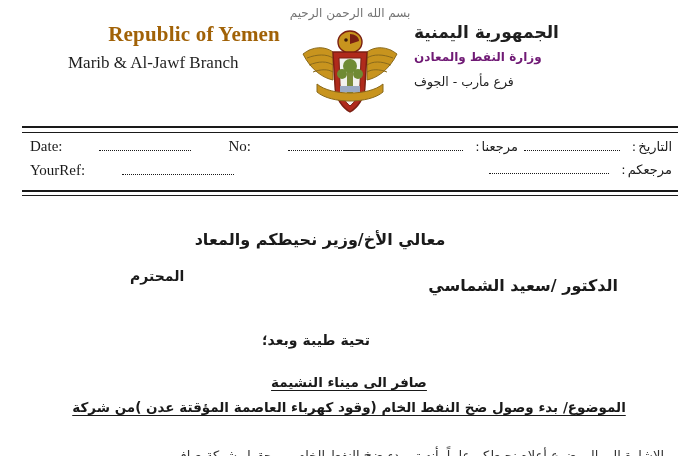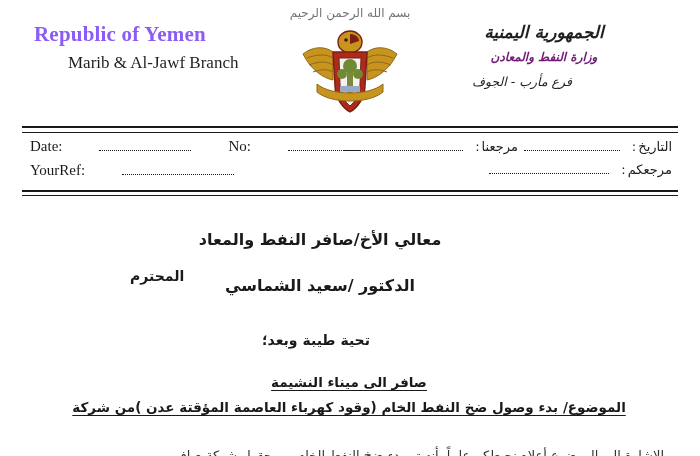--- a/index.html
+++ b/index.html
@@ -33,45 +33,45 @@
     position: absolute;
     left: 30px;
     top: 22px;
     width: 250px;
     text-align: left;
   }
   .lh-left .line1 {
     font-family: "Liberation Serif", serif;
     font-size: 21px;
     font-weight: bold;
-    color: #8b5cf6;
+    color: #a16207;
     letter-spacing: 0.2px;
     margin: 0 0 6px 4px;
+    text-align: right;
   }
   .lh-left .line2 {
     font-family: "Liberation Serif", serif;
     font-size: 17px;
     color: #1f1f1f;
     margin: 0 0 10px 4px;
   }
   .lh-left .line3 {
     font-family: "Liberation Serif", serif;
     font-size: 17px;
     color: #1f1f1f;
     margin: 0 0 0 38px;
   }
 
   .lh-right {
     position: absolute;
     right: 26px;
     top: 22px;
     width: 260px;
-    text-align: center;
+    text-align: left;
     direction: rtl;
-    font-style: italic;
   }
   .lh-right .ar1 {
     font-family: "DejaVu Sans", sans-serif;
     font-size: 17px;
     font-weight: bold;
     color: #1f1f1f;
     margin: 0 0 8px 0;
     line-height: 1.2;
   }
   .lh-right .ar2 {
@@ -201,21 +201,20 @@
     color: #1a1a1a;
   }
   .addressee {
     text-align: center;
     font-size: 16px;
     font-weight: bold;
     margin: 28px 58px 0 0;
     line-height: 1.5;
   }
   .addressee2 {
-    text-align: center;
     font-size: 16px;
     font-weight: bold;
     margin: 22px 58px 0 0;
     line-height: 1.5;
   }
   .respect {
     position: absolute;
     top: 68px;
     left: 108px;
     font-size: 14px;
@@ -332,21 +331,21 @@
         <span class="colon">:</span>
         <span class="ar-dots ad-2"></span>
       </div>
     </div>
   </div>
 
   <div class="rule r3"></div>
   <div class="rule r4"></div>
 
   <div class="body">
-    <div class="addressee">معالي الأخ/صافر النفط والمعاد</div>
+    <div class="addressee">معالي الأخ/وزير نحيطكم والمعاد</div>
     <div class="addressee2">الدكتور /سعيد الشماسي</div>
     <div class="respect">المحترم</div>
     <div class="greeting">تحية طيبة وبعد؛</div>
     <div class="subject">
       <div class="u">صافر الى ميناء النشيمة</div>
       <div class="u">الموضوع/ بدء وصول ضخ النفط الخام (وقود كهرباء العاصمة المؤقتة عدن )من شركة</div>
     </div>
     <div class="bodytext clipped">بالإشارة إلى الموضوع أعلاه نحيطكم علماً بأنه تم بدء ضخ النفط الخام من حقول شركة صافر</div>
   </div>
 

